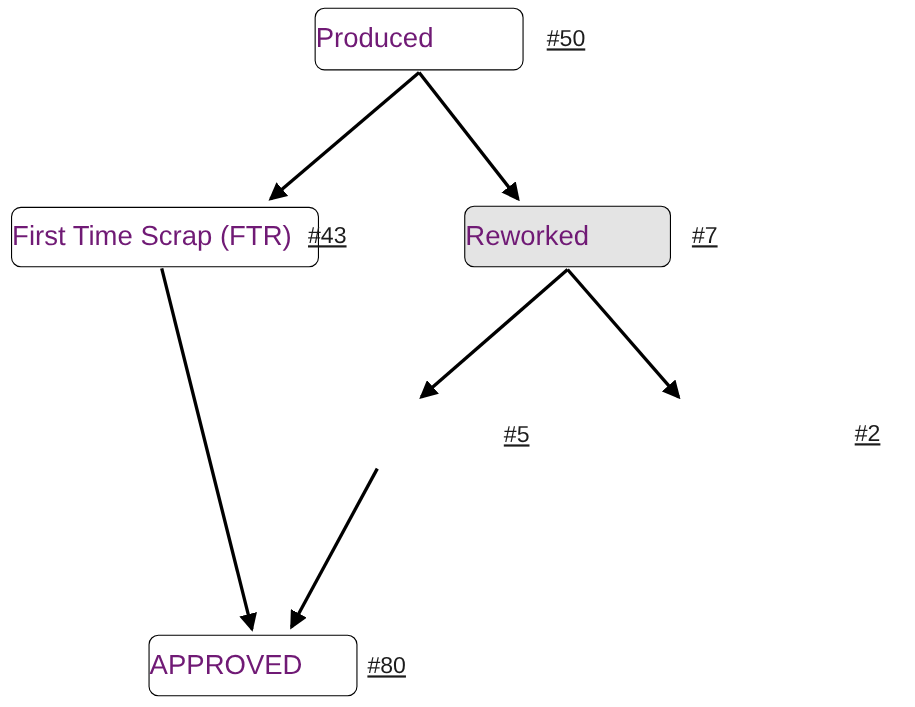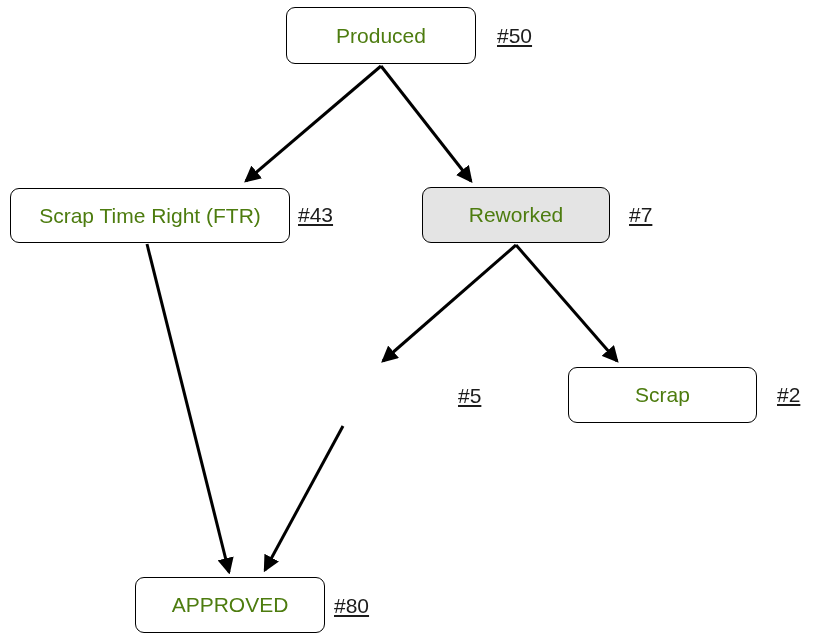--- a/index.html
+++ b/index.html
@@ -23,23 +23,22 @@
   }
   .node {
     position: absolute;
     z-index: 1;
     box-sizing: border-box;
     background: #ffffff;
     border: 1.5px solid #000000;
     border-radius: 9px;
     display: flex;
     align-items: center;
-    justify-content: center;
-    font-size: 21px;
-    color: #4d7c0f;
+    font-size: 25px;
+    color: #701a75;
     white-space: nowrap;
   }
   .node.shaded {
     background: #e4e4e4;
   }
   .count {
     position: absolute;
     z-index: 1;
     font-size: 21px;
     color: #1c1c1c;
@@ -51,21 +50,21 @@
   }
   
   .n-produced { left: 286px; top: 7px;   width: 190px; height: 57px; }
   .n-ftr      { left: 10px;  top: 188px; width: 280px; height: 55px; }
   .n-rejected { left: 422px; top: 187px; width: 188px; height: 56px; }
   .n-reworked { left: 248px; top: 368px; width: 189px; height: 55px; }
   .n-scrap    { left: 568px; top: 367px; width: 189px; height: 56px; }
   .n-approved { left: 135px; top: 577px; width: 190px; height: 56px; }
   
   .c-produced { left: 497px; top: 21px;  }
-  .c-ftr      { left: 298px; top: 200px; }
+  .c-ftr      { left: 280px; top: 200px; }
   .c-rejected { left: 629px; top: 200px; }
   .c-reworked { left: 458px; top: 381px; }
   .c-scrap    { left: 777px; top: 380px; }
   .c-approved { left: 334px; top: 591px; }
 </style>
 </head>
 <body>
 
 <div class="canvas">
 
@@ -82,34 +81,31 @@
     <line x1="147" y1="244" x2="229" y2="572" stroke="#000000" stroke-width="3" marker-end="url(#arrowhead)"></line>
     <line x1="343" y1="426" x2="265" y2="570" stroke="#000000" stroke-width="3" marker-end="url(#arrowhead)"></line>
   </svg>
 
   <div class="node n-produced">
     <span>Produced</span>
   </div>
   <div class="count c-produced">#50</div>
 
   <div class="node n-ftr">
-    <span>Scrap Time Right (FTR)</span>
+    <span>First Time Scrap (FTR)</span>
   </div>
   <div class="count c-ftr">#43</div>
 
   <div class="node shaded n-rejected">
     <span>Reworked</span>
   </div>
   <div class="count c-rejected">#7</div>
 
   <div class="count c-reworked">#5</div>
 
-  <div class="node n-scrap">
-    <span>Scrap</span>
-  </div>
   <div class="count c-scrap">#2</div>
 
   <div class="node n-approved">
     <span>APPROVED</span>
   </div>
   <div class="count c-approved">#80</div>
 
 </div>
 
 </body></html>

